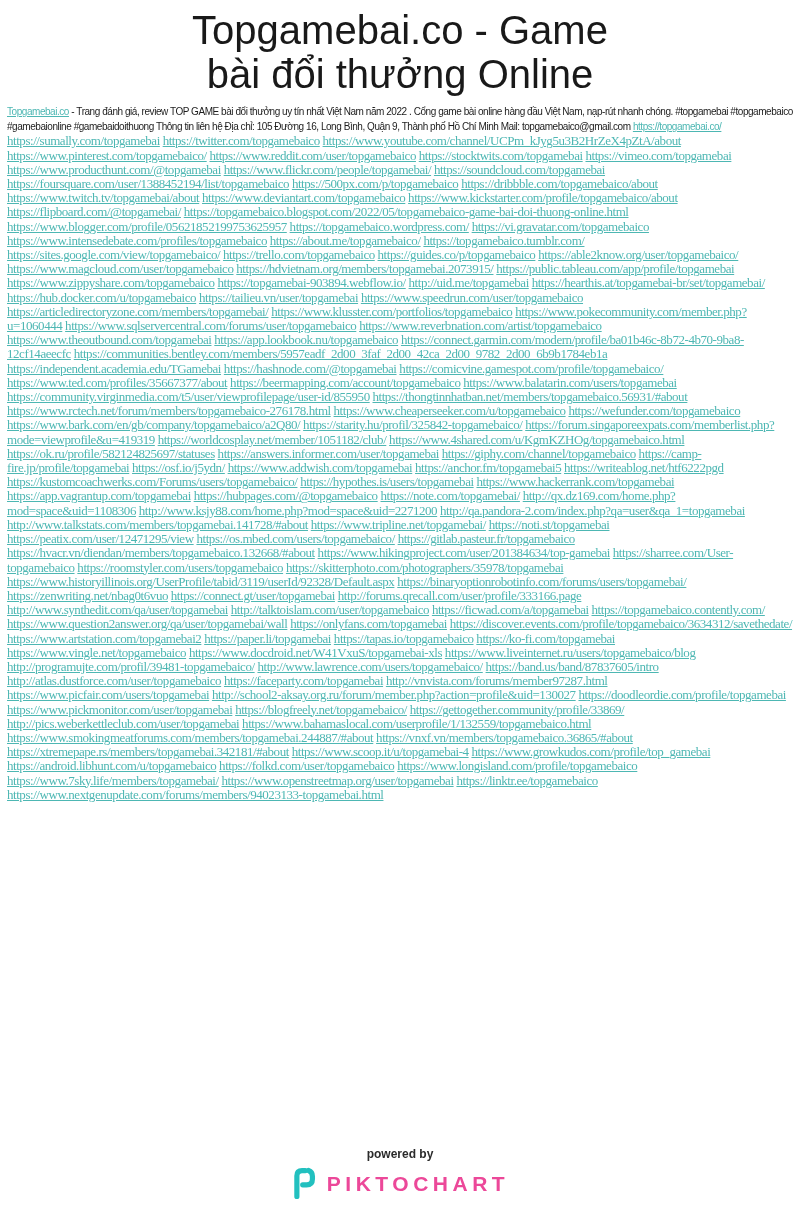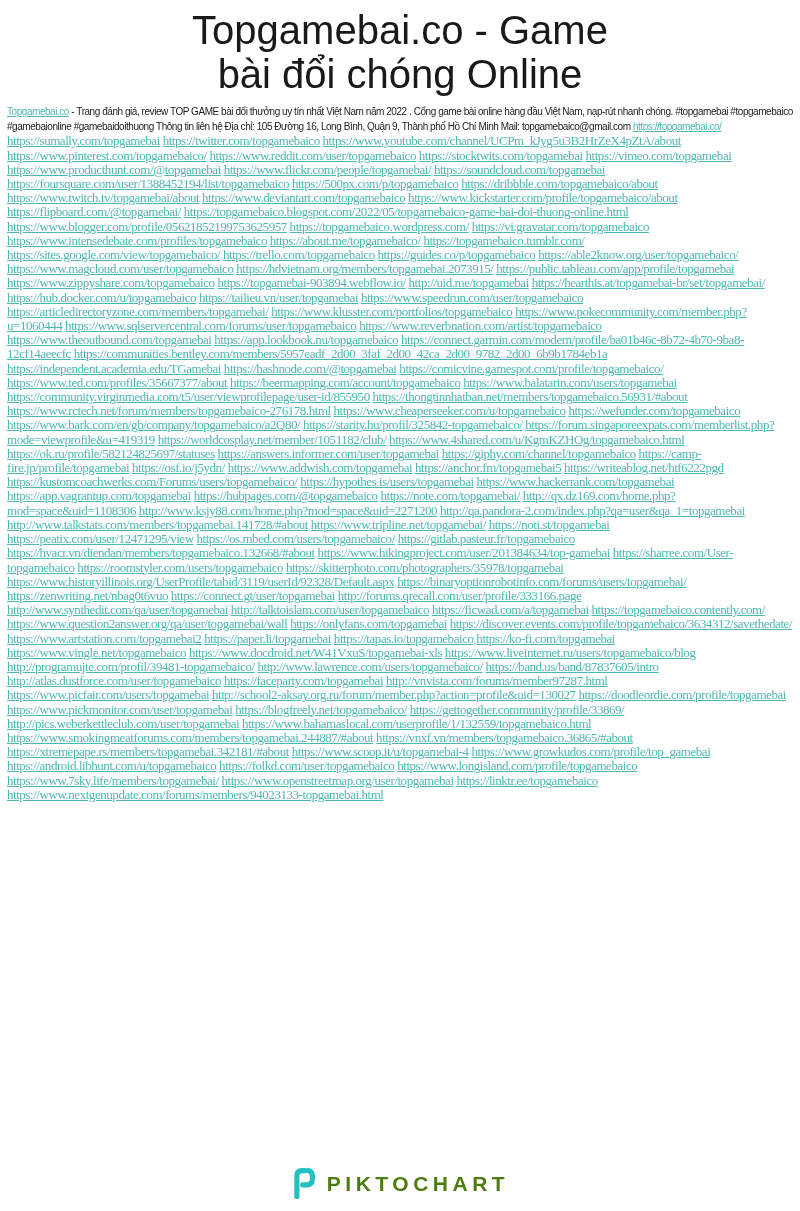--- a/index.html
+++ b/index.html
@@ -24,38 +24,39 @@
   .links{
     margin:0;color:#1c1c1c;
     font-size:13px;line-height:14.2px;letter-spacing:-0.45px;
     overflow-wrap:break-word;max-height:912px;overflow:hidden;font-family:Liberation Serif, serif;
   }
   .link{color:#4db7b3;text-decoration:underline;cursor:pointer;}
   .footer{margin-top:auto;text-align:center;}
   .powered{font-size:12px;font-weight:700;color:#2b2b2b;letter-spacing:0;margin-bottom:5px;}
   .brandrow{display:flex;align-items:center;justify-content:center;gap:10px;}
   .brand{
-    font-size:21px;font-weight:700;letter-spacing:4.5px;color:#4d7c0f;
+    font-size:21px;font-weight:700;letter-spacing:4.5px;color:#ec4899;
   }
 </style>
 </head>
 <body>
 
 <div class="page">
 
   <h1 class="title">
       <div class="title-line">Topgamebai.co - Game</div> 
-      <div class="title-line">bài đổi chóng Online</div> 
+      <div class="title-line">bài đổi thưởng Online</div> 
     </h1>
 
   <p class="intro"><a class="link">Topgamebai.co</a><span> - Trang đánh giá, review TOP GAME bài đổi thưởng uy tín nhất Việt Nam năm 2022 . Cổng game bài online hàng đầu Việt Nam, nạp-rút nhanh chóng. #topgamebai #topgamebaico #gamebaionline #gamebaidoithuong Thông tin liên hệ Địa chỉ: 105 Đường 16, Long Bình, Quận 9, Thành phố Hồ Chí Minh Mail: topgamebaico@gmail.com </span><a class="link">https://topgamebai.co/</a></p>
 
   <div class="links"><a class="link">https://sumally.com/topgamebai</a> <a class="link">https://twitter.com/topgamebaico</a> <a class="link">https://www.youtube.com/channel/UCPm_kJyg5u3B2HrZeX4pZtA/about</a> <a class="link">https://www.pinterest.com/topgamebaico/</a> <a class="link">https://www.reddit.com/user/topgamebaico</a> <a class="link">https://stocktwits.com/topgamebai</a> <a class="link">https://vimeo.com/topgamebai</a> <a class="link">https://www.producthunt.com/@topgamebai</a> <a class="link">https://www.flickr.com/people/topgamebai/</a> <a class="link">https://soundcloud.com/topgamebai</a> <a class="link">https://foursquare.com/user/1388452194/list/topgamebaico</a> <a class="link">https://500px.com/p/topgamebaico</a> <a class="link">https://dribbble.com/topgamebaico/about</a> <a class="link">https://www.twitch.tv/topgamebai/about</a> <a class="link">https://www.deviantart.com/topgamebaico</a> <a class="link">https://www.kickstarter.com/profile/topgamebaico/about</a> <a class="link">https://flipboard.com/@topgamebai/</a> <a class="link">https://topgamebaico.blogspot.com/2022/05/topgamebaico-game-bai-doi-thuong-online.html</a> <a class="link">https://www.blogger.com/profile/05621852199753625957</a> <a class="link">https://topgamebaico.wordpress.com/</a> <a class="link">https://vi.gravatar.com/topgamebaico</a> <a class="link">https://www.intensedebate.com/profiles/topgamebaico</a> <a class="link">https://about.me/topgamebaico/</a> <a class="link">https://topgamebaico.tumblr.com/</a> <a class="link">https://sites.google.com/view/topgamebaico/</a> <a class="link">https://trello.com/topgamebaico</a> <a class="link">https://guides.co/p/topgamebaico</a> <a class="link">https://able2know.org/user/topgamebaico/</a> <a class="link">https://www.magcloud.com/user/topgamebaico</a> <a class="link">https://hdvietnam.org/members/topgamebai.2073915/</a> <a class="link">https://public.tableau.com/app/profile/topgamebai</a> <a class="link">https://www.zippyshare.com/topgamebaico</a> <a class="link">https://topgamebai-903894.webflow.io/</a> <a class="link">http://uid.me/topgamebai</a> <a class="link">https://hearthis.at/topgamebai-br/set/topgamebai/</a> <a class="link">https://hub.docker.com/u/topgamebaico</a> <a class="link">https://tailieu.vn/user/topgamebai</a> <a class="link">https://www.speedrun.com/user/topgamebaico</a> <a class="link">https://articledirectoryzone.com/members/topgamebai/</a> <a class="link">https://www.klusster.com/portfolios/topgamebaico</a> <a class="link">https://www.pokecommunity.com/member.php?u=1060444</a> <a class="link">https://www.sqlservercentral.com/forums/user/topgamebaico</a> <a class="link">https://www.reverbnation.com/artist/topgamebaico</a> <a class="link">https://www.theoutbound.com/topgamebai</a> <a class="link">https://app.lookbook.nu/topgamebaico</a> <a class="link">https://connect.garmin.com/modern/profile/ba01b46c-8b72-4b70-9ba8-12cf14aeecfc</a> <a class="link">https://communities.bentley.com/members/5957eadf_2d00_3faf_2d00_42ca_2d00_9782_2d00_6b9b1784eb1a</a> <a class="link">https://independent.academia.edu/TGamebai</a> <a class="link">https://hashnode.com/@topgamebai</a> <a class="link">https://comicvine.gamespot.com/profile/topgamebaico/</a> <a class="link">https://www.ted.com/profiles/35667377/about</a> <a class="link">https://beermapping.com/account/topgamebaico</a> <a class="link">https://www.balatarin.com/users/topgamebai</a> <a class="link">https://community.virginmedia.com/t5/user/viewprofilepage/user-id/855950</a> <a class="link">https://thongtinnhatban.net/members/topgamebaico.56931/#about</a> <a class="link">https://www.rctech.net/forum/members/topgamebaico-276178.html</a> <a class="link">https://www.cheaperseeker.com/u/topgamebaico</a> <a class="link">https://wefunder.com/topgamebaico</a> <a class="link">https://www.bark.com/en/gb/company/topgamebaico/a2Q80/</a> <a class="link">https://starity.hu/profil/325842-topgamebaico/</a> <a class="link">https://forum.singaporeexpats.com/memberlist.php?mode=viewprofile&amp;u=419319</a> <a class="link">https://worldcosplay.net/member/1051182/club/</a> <a class="link">https://www.4shared.com/u/KgmKZHOg/topgamebaico.html</a> <a class="link">https://ok.ru/profile/582124825697/statuses</a> <a class="link">https://answers.informer.com/user/topgamebai</a> <a class="link">https://giphy.com/channel/topgamebaico</a> <a class="link">https://camp-fire.jp/profile/topgamebai</a> <a class="link">https://osf.io/j5ydn/</a> <a class="link">https://www.addwish.com/topgamebai</a> <a class="link">https://anchor.fm/topgamebai5</a> <a class="link">https://writeablog.net/htf6222pgd</a> <a class="link">https://kustomcoachwerks.com/Forums/users/topgamebaico/</a> <a class="link">https://hypothes.is/users/topgamebai</a> <a class="link">https://www.hackerrank.com/topgamebai</a> <a class="link">https://app.vagrantup.com/topgamebai</a> <a class="link">https://hubpages.com/@topgamebaico</a> <a class="link">https://note.com/topgamebai/</a> <a class="link">http://qx.dz169.com/home.php?mod=space&amp;uid=1108306</a> <a class="link">http://www.ksjy88.com/home.php?mod=space&amp;uid=2271200</a> <a class="link">http://qa.pandora-2.com/index.php?qa=user&amp;qa_1=topgamebai</a> <a class="link">http://www.talkstats.com/members/topgamebai.141728/#about</a> <a class="link">https://www.tripline.net/topgamebai/</a> <a class="link">https://noti.st/topgamebai</a> <a class="link">https://peatix.com/user/12471295/view</a> <a class="link">https://os.mbed.com/users/topgamebaico/</a> <a class="link">https://gitlab.pasteur.fr/topgamebaico</a> <a class="link">https://hvacr.vn/diendan/members/topgamebaico.132668/#about</a> <a class="link">https://www.hikingproject.com/user/201384634/top-gamebai</a> <a class="link">https://sharree.com/User-topgamebaico</a> <a class="link">https://roomstyler.com/users/topgamebaico</a> <a class="link">https://skitterphoto.com/photographers/35978/topgamebai</a> <a class="link">https://www.historyillinois.org/UserProfile/tabid/3119/userId/92328/Default.aspx</a> <a class="link">https://binaryoptionrobotinfo.com/forums/users/topgamebai/</a> <a class="link">https://zenwriting.net/nbag0t6vuo</a> <a class="link">https://connect.gt/user/topgamebai</a> <a class="link">http://forums.qrecall.com/user/profile/333166.page</a> <a class="link">http://www.synthedit.com/qa/user/topgamebai</a> <a class="link">http://talktoislam.com/user/topgamebaico</a> <a class="link">https://ficwad.com/a/topgamebai</a> <a class="link">https://topgamebaico.contently.com/</a> <a class="link">https://www.question2answer.org/qa/user/topgamebai/wall</a> <a class="link">https://onlyfans.com/topgamebai</a> <a class="link">https://discover.events.com/profile/topgamebaico/3634312/savethedate/</a> <a class="link">https://www.artstation.com/topgamebai2</a> <a class="link">https://paper.li/topgamebai</a> <a class="link">https://tapas.io/topgamebaico</a> <a class="link">https://ko-fi.com/topgamebai</a> <a class="link">https://www.vingle.net/topgamebaico</a> <a class="link">https://www.docdroid.net/W41VxuS/topgamebai-xls</a> <a class="link">https://www.liveinternet.ru/users/topgamebaico/blog</a> <a class="link">http://programujte.com/profil/39481-topgamebaico/</a> <a class="link">http://www.lawrence.com/users/topgamebaico/</a> <a class="link">https://band.us/band/87837605/intro</a> <a class="link">http://atlas.dustforce.com/user/topgamebaico</a> <a class="link">https://faceparty.com/topgamebai</a> <a class="link">http://vnvista.com/forums/member97287.html</a> <a class="link">https://www.picfair.com/users/topgamebai</a> <a class="link">http://school2-aksay.org.ru/forum/member.php?action=profile&amp;uid=130027</a> <a class="link">https://doodleordie.com/profile/topgamebai</a> <a class="link">https://www.pickmonitor.com/user/topgamebai</a> <a class="link">https://blogfreely.net/topgamebaico/</a> <a class="link">https://gettogether.community/profile/33869/</a> <a class="link">http://pics.weberkettleclub.com/user/topgamebai</a> <a class="link">https://www.bahamaslocal.com/userprofile/1/132559/topgamebaico.html</a> <a class="link">https://www.smokingmeatforums.com/members/topgamebai.244887/#about</a> <a class="link">https://vnxf.vn/members/topgamebaico.36865/#about</a> <a class="link">https://xtremepape.rs/members/topgamebai.342181/#about</a> <a class="link">https://www.scoop.it/u/topgamebai-4</a> <a class="link">https://www.growkudos.com/profile/top_gamebai</a> <a class="link">https://android.libhunt.com/u/topgamebaico</a> <a class="link">https://folkd.com/user/topgamebaico</a> <a class="link">https://www.longisland.com/profile/topgamebaico</a> <a class="link">https://www.7sky.life/members/topgamebai/</a> <a class="link">https://www.openstreetmap.org/user/topgamebai</a> <a class="link">https://linktr.ee/topgamebaico</a> <a class="link">https://www.nextgenupdate.com/forums/members/94023133-topgamebai.html</a> </div>
 
   <div class="footer">
+    <div class="powered">powered by</div>
     <div class="brandrow">
       <svg width="26" height="35" viewBox="0 0 40 54" aria-hidden="true">
         <path d="M9 47 V15 Q9 7 17 7 H22" fill="none" stroke="#22c0bf" stroke-width="8" stroke-linecap="round"></path>
         <path d="M27 7 Q33 9 33 16 V20 Q33 29 24 29 H18" fill="none" stroke="#22c0bf" stroke-width="8" stroke-linecap="round"></path>
       </svg>
       <span class="brand">PIKTOCHART</span>
     </div>
   </div>
 
 </div>

